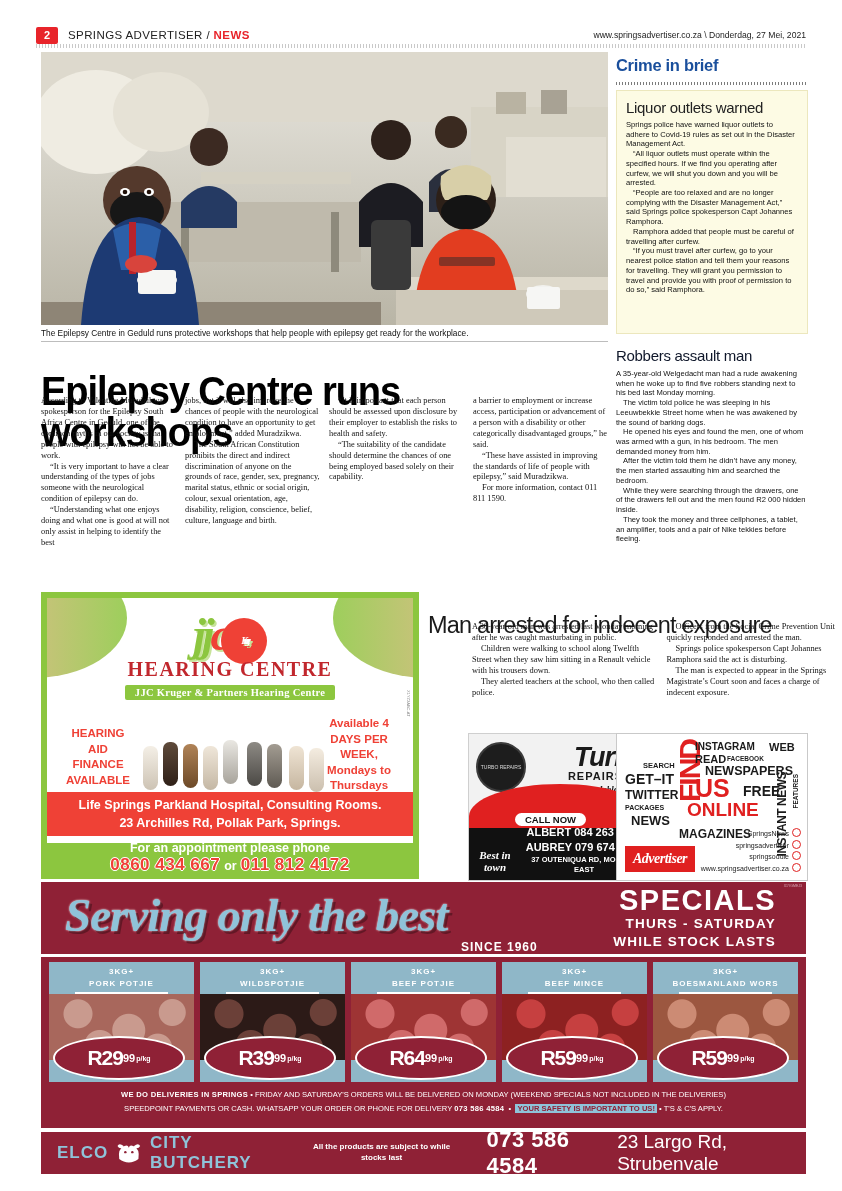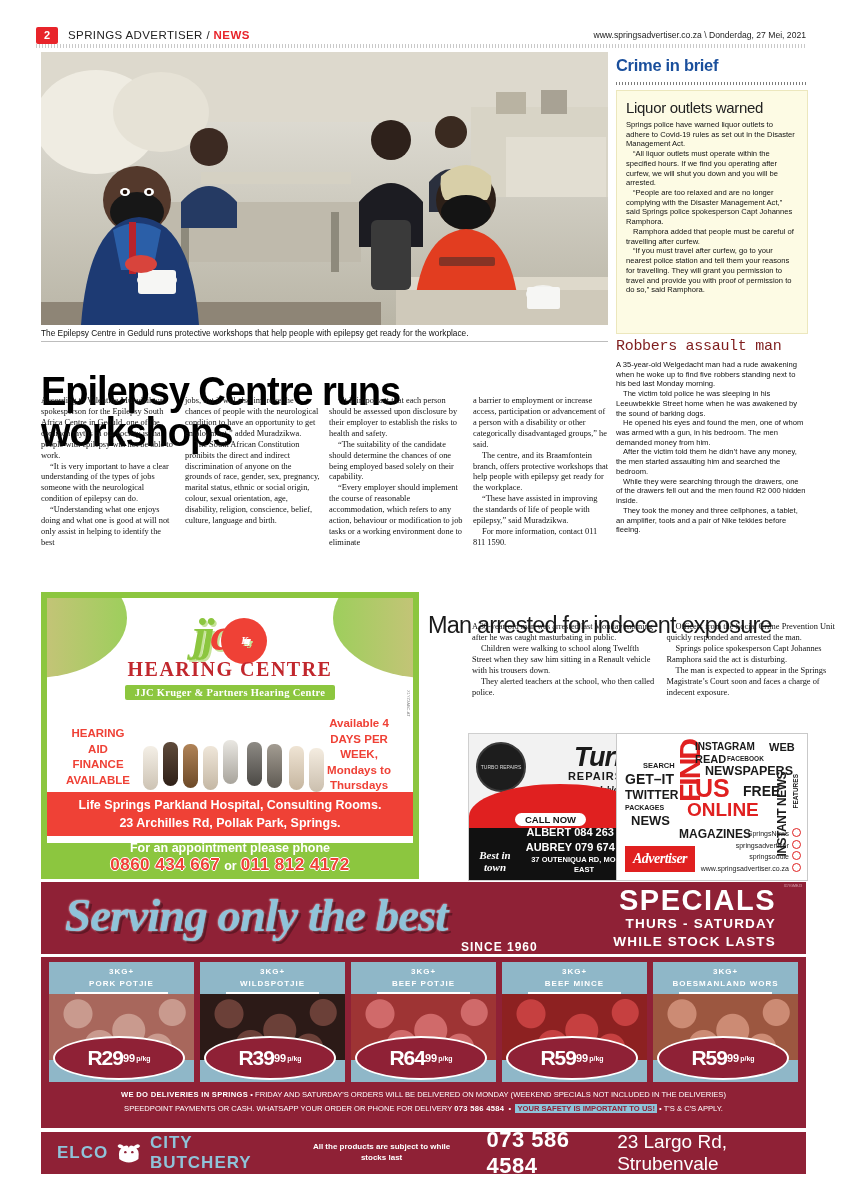--- a/index.html
+++ b/index.html
@@ -39,21 +39,21 @@
      font-family:"Liberation Sans",sans-serif;font-weight:bold;font-size:16.5px;color:#1a4f9c;letter-spacing:-.3px;}
   .cib-rule{position:absolute;left:616px;top:82px;width:190px;height:3px;
      background:repeating-linear-gradient(90deg,#7c7c7c 0 1px,transparent 1px 3px);}
   .cib-box{position:absolute;left:616px;top:90px;width:190px;height:242px;background:#fdfbe4;border:1px solid #ece7bd;}
   .cib-box h2{margin:8px 9px 4px;font-family:"Liberation Sans",sans-serif;font-weight:normal;
      font-size:15px;color:#222;letter-spacing:-.3px;}
   .sb-body{margin:0 9px;}
   .sb-body p{margin:0;font-family:"Liberation Sans",sans-serif;font-size:7.6px;line-height:1.28;color:#111;}
   .sb-body p.ind{text-indent:7px;}
   .cib2{position:absolute;left:616px;top:338px;width:190px;}
-  .cib2 h2{margin:0 0 5px 0;font-family:Liberation Mono, monospace;font-weight:normal;font-size:15px;color:#7f1d1d;letter-spacing:-.3px;}
+  .cib2 h2{margin:9px 0 5px 0;font-family:Liberation Sans, sans-serif;font-weight:normal;font-size:15px;color:#0f172a;letter-spacing:-.3px;}
   .cib2 .sb-body{margin:0;}
 
   
   .ad-hearing{position:absolute;left:41px;top:592px;width:378px;height:287px;background:#8cc63f;overflow:hidden;}
   .hear-inner{position:absolute;left:6px;top:6px;right:6px;bottom:36px;background:#fff;overflow:hidden;}
   .swoosh{position:absolute;width:190px;height:120px;border-radius:50%;opacity:.85;}
   .hear-logo{position:absolute;left:0;right:0;top:10px;text-align:center;}
   .jjc{font-family:"Liberation Serif",serif;font-style:italic;font-weight:bold;font-size:46px;color:#8cc63f;
        text-shadow:2px 2px 0 #c7e39a;letter-spacing:-4px;}
   .jjc .r{color:#ef4136;}
@@ -255,25 +255,23 @@
       <p class="ind">“It is very important to have a clear understanding of the types of jobs someone with the neurological condition of epilepsy can do.</p>
       <p class="ind">“Understanding what one enjoys doing and what one is good at will not only assist in helping to identify the best</p>
     </div>
     <div>
       <p>jobs, but it will also improve the chances of people with the neurological condition to have an opportunity to get employment,” added Muradzikwa.</p>
       <p class="ind">The South African Constitution prohibits the direct and indirect discrimination of anyone on the grounds of race, gender, sex, pregnancy, marital status, ethnic or social origin, colour, sexual orientation, age, disability, religion, conscience, belief, culture, language and birth.</p>
     </div>
     <div>
       <p class="ind">“It is important that each person should be assessed upon disclosure by their employer to establish the risks to health and safety.</p>
       <p class="ind">“The suitability of the candidate should determine the chances of one being employed based solely on their capability.</p>
-      <p class="ind">“Every employer should implement the course of reasonable accommodation, which refers to any action, behaviour or modification to job tasks or a working environment done to eliminate</p>
     </div>
     <div>
       <p>a barrier to employment or increase access, participation or advancement of a person with a disability or other categorically disadvantaged groups,” he said.</p>
-      <p class="ind">The centre, and its Braamfontein branch, offers protective workshops that help people with epilepsy get ready for the workplace.</p>
       <p class="ind">“These have assisted in improving the standards of life of people with epilepsy,” said Muradzikwa.</p>
       <p class="ind">For more information, contact 011 811 1590.</p>
     </div>
   </div>
 
   <div class="cib-head">Crime in brief</div>
   <div class="cib-rule"></div>
   <div class="cib-box">
     <h2>Liquor outlets warned</h2>
     <div class="sb-body">

